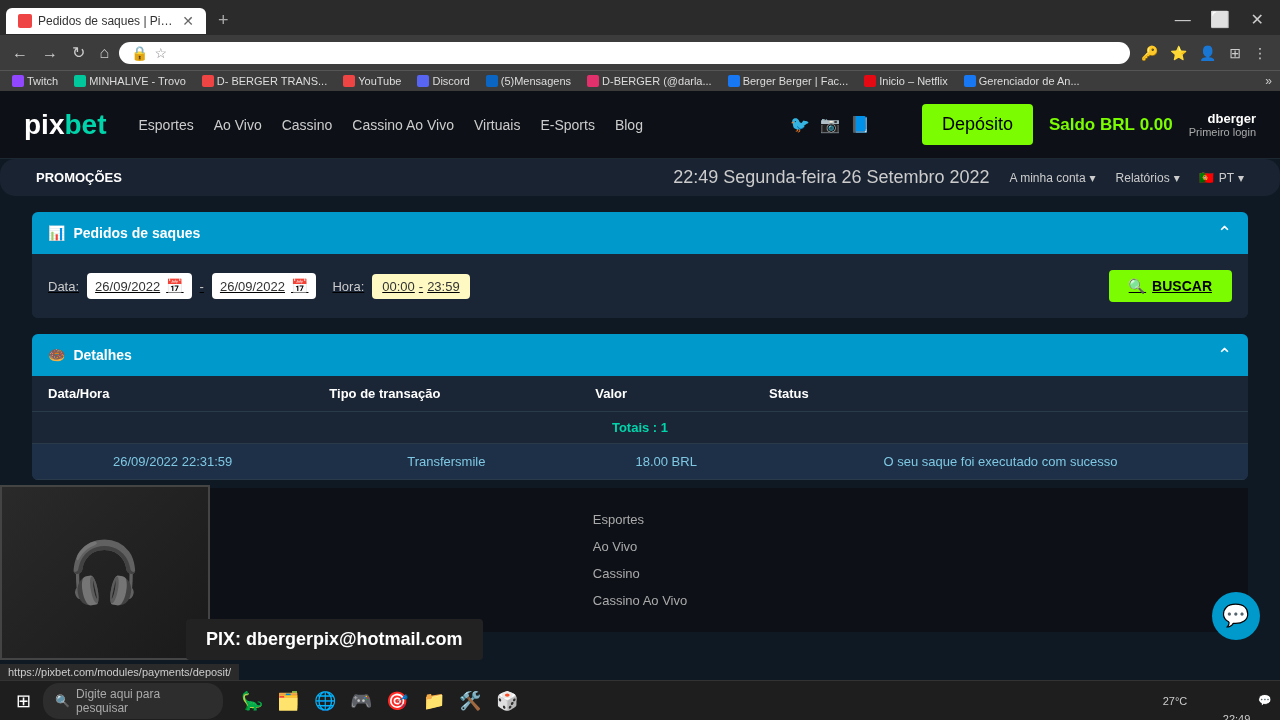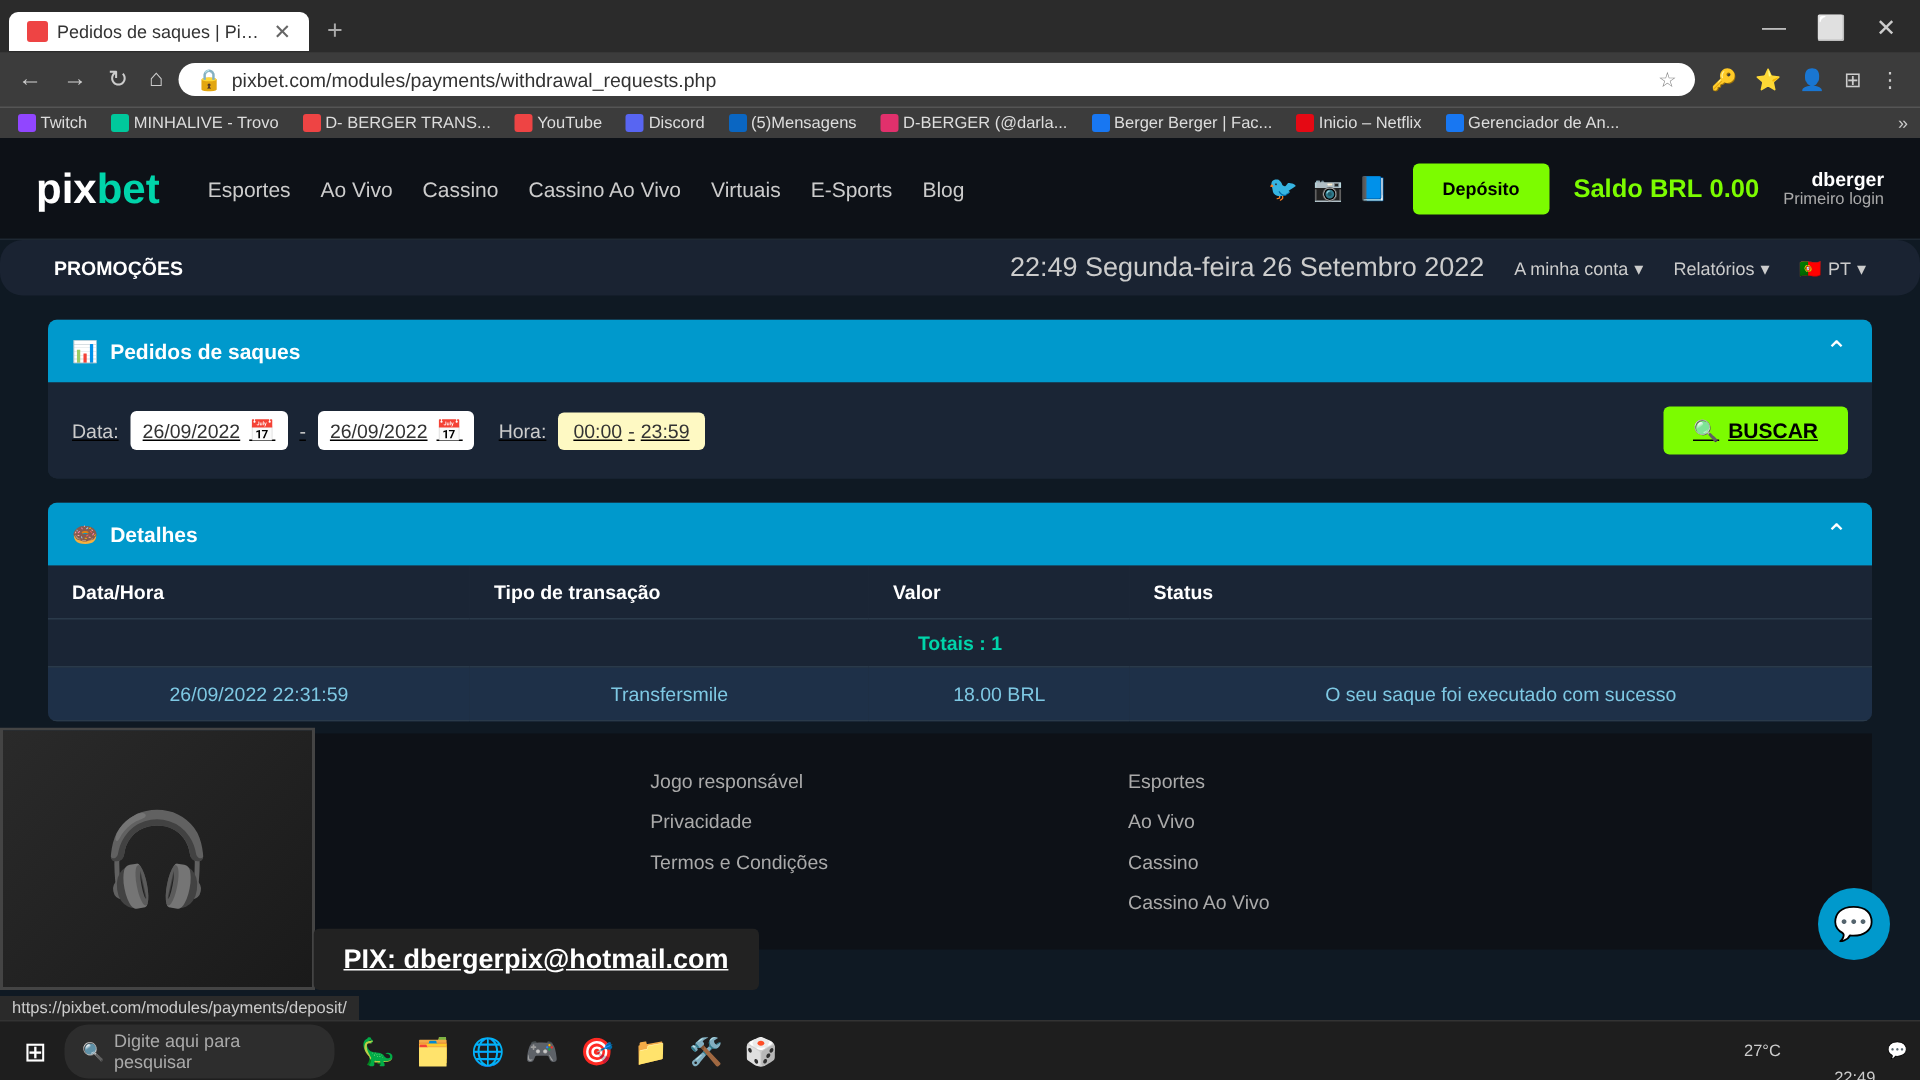--- a/index.html
+++ b/index.html
@@ -36,21 +36,21 @@
 
     
     .site-header { background: #0d1117; display: flex; align-items: center; padding: 0 24px; height: 68px; border-bottom: 1px solid #1e2833; }
     .logo { font-size: 28px; font-weight: 900; color: #fff; margin-right: 32px; }
     .logo span { color: #00d4aa; }
     .nav-links { display: flex; gap: 20px; align-items: center; }
     .nav-link { color: #ccc; text-decoration: none; font-size: 14px; cursor: pointer; }
     .header-right { margin-left: auto; display: flex; align-items: center; gap: 16px; }
     .social-icons { display: flex; gap: 10px; }
     .social-icon { color: #ccc; font-size: 16px; cursor: pointer; }
-    .deposit-btn { background: #7cfc00; color: #000; font-weight: 700; border: none; border-radius: 4px; padding: 10px 20px; font-size: 12px; cursor: pointer; }
+    .deposit-btn { background: #7cfc00; color: #000; font-weight: 400; border: none; border-radius: 4px; padding: 10px 20px; font-size: 18px; cursor: pointer; margin-left: 36px; }
     .saldo { color: #ccc; font-size: 17px; }
     .saldo span { color: #7cfc00; font-weight: 700; }
     .user-info { text-align: right; }
     .user-name { color: #fff; font-size: 13px; font-weight: 700; }
     .user-login { color: #aaa; font-size: 11px; }
 
     
     .promo-bar { background: #1a2332; padding: 8px 36px; display: flex; align-items: center; justify-content: space-between; border-radius: 15px; }
     .promo-label { color: #fff; font-weight: 700; font-size: 13px; }
     .promo-right { display: flex; align-items: center; gap: 20px; }
@@ -87,21 +87,21 @@
     thead tr th { background: #1a2535; color: #fff; font-size: 13px; font-weight: 600; padding: 10px 16px; text-align: left; border-bottom: 1px solid #2a3a4a; }
     .totals-row td { color: #00d4aa; font-weight: 700; font-size: 13px; padding: 8px 16px; text-align: center; background: #1a2535; border-bottom: 1px solid #2a3a4a; }
     .data-row td { color: #7ec8e3; font-size: 13px; padding: 10px 16px; text-align: center; background: #1e3048; border-bottom: 1px solid #2a3a4a; }
 
     
     .footer { background: #0d1117; padding: 24px 100px; display: flex; justify-content: center; gap: 200px; margin-top: 8px; }
     .footer-col { display: flex; flex-direction: column; gap: 12px; }
     .footer-link { color: #aaa; font-size: 13px; text-decoration: none; cursor: pointer; }
 
     
-    .pix-overlay { position: fixed; bottom: 60px; left: 209px; background: #222; color: #fff; font-size: 18px; font-weight: 700; padding: 10px 20px; border-radius: 4px; z-index: 1000; text-decoration: underline; }
+    .pix-overlay { position: fixed; bottom: 60px; left: 186px; background: #222; color: #fff; font-size: 18px; font-weight: 700; padding: 10px 20px; border-radius: 4px; z-index: 1000; }
 
     
     .webcam-overlay { position: fixed; bottom: 60px; left: 0; width: 210px; height: 175px; background: #1a1a1a; z-index: 999; border: 2px solid #444; overflow: hidden; }
     .webcam-placeholder { width: 100%; height: 100%; background: linear-gradient(135deg, #2a2a2a, #1a1a1a); display: flex; align-items: center; justify-content: center; color: #555; font-size: 40px; }
 
     
     .taskbar { position: fixed; bottom: 0; left: 0; right: 0; height: 40px; background: #1e1e1e; display: flex; align-items: center; padding: 0 8px; gap: 4px; border-top: 1px solid #333; z-index: 2000; }
     .taskbar-start { background: none; border: none; color: #fff; font-size: 18px; padding: 4px 8px; cursor: pointer; }
     .taskbar-search { display: flex; align-items: center; background: #2d2d2d; border-radius: 16px; padding: 4px 12px; gap: 6px; color: #aaa; font-size: 12px; width: 180px; }
     .taskbar-apps { display: flex; gap: 2px; margin-left: 8px; }
@@ -134,21 +134,20 @@
     </div>
   </div>
 
   <div class="address-bar-row">
     <button class="nav-btn">←</button>
     <button class="nav-btn">→</button>
     <button class="nav-btn">↻</button>
     <button class="nav-btn">⌂</button>
     <div class="address-bar">
       <span class="addr-icon">🔒</span>
-      <span class="address-url">pixbet.com/modules/payments/withdrawal_requests.php</span>
       <span class="addr-icon">☆</span>
     </div>
     <div class="toolbar-icons">
       <button class="toolbar-icon">🔑</button>
       <button class="toolbar-icon">⭐</button>
       <button class="toolbar-icon">👤</button>
       <button class="toolbar-icon">⊞</button>
       <button class="toolbar-icon">⋮</button>
     </div>
   </div>
@@ -320,25 +319,20 @@
               <td>18.00 BRL</td>
               <td>O seu saque foi executado com sucesso</td>
             </tr>
           </tbody>
         </table>
       </div>
     </div>
 
     <div class="footer">
       <div class="footer-col">
-        <a class="footer-link">Jogo responsável</a>
-        <a class="footer-link">Privacidade</a>
-        <a class="footer-link">Termos e Condições</a>
-      </div>
-      <div class="footer-col">
         <a class="footer-link">Esportes</a>
         <a class="footer-link">Ao Vivo</a>
         <a class="footer-link">Cassino</a>
         <a class="footer-link">Cassino Ao Vivo</a>
       </div>
     </div>
   </div>
 </div>
 
 <div class="webcam-overlay">

